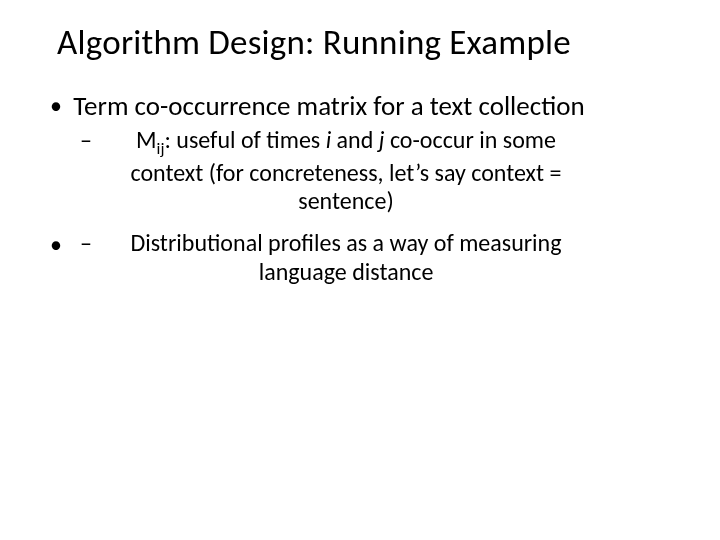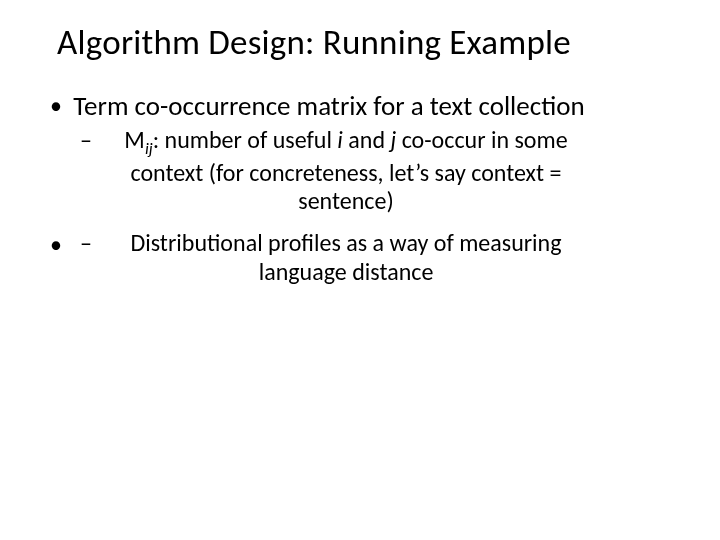--- a/index.html
+++ b/index.html
@@ -63,40 +63,39 @@
   ul.level2 > li::before {
     content: "–";
     position: absolute;
     left: 10px;
     top: 0;
     font-size: 24px;
   }
   .sub {
     font-size: 0.7em;
     vertical-align: sub;
-    font-style: italic;
   }
   .ital {
     font-style: italic;
   }
 </style>
 </head>
 <body>
 
 <div class="slide">
 
   <h1 class="title">Algorithm Design: Running Example</h1>
 
   <ul class="level1">
 
     <li>
       <span>Term co-occurrence matrix for a text collection</span>
       <ul class="level2">
         <li>
-          <span>M</span><span class="sub">ij</span><span>: number of useful </span><span class="ital">i</span><span> and </span><span class="ital">j</span><span> co-occur in some context (for concreteness, let’s say context = sentence)</span>
+          <span>M</span><span class="sub">ij</span><span>: useful of times </span><span class="ital">i</span><span> and </span><span class="ital">j</span><span> co-occur in some context (for concreteness, let’s say context = sentence)</span>
         </li>
       </ul>
     </li>
 
     <li>
       <ul class="level2">
         <li>
           <span>Distributional profiles as a way of measuring language distance</span>
         </li>
       </ul>

